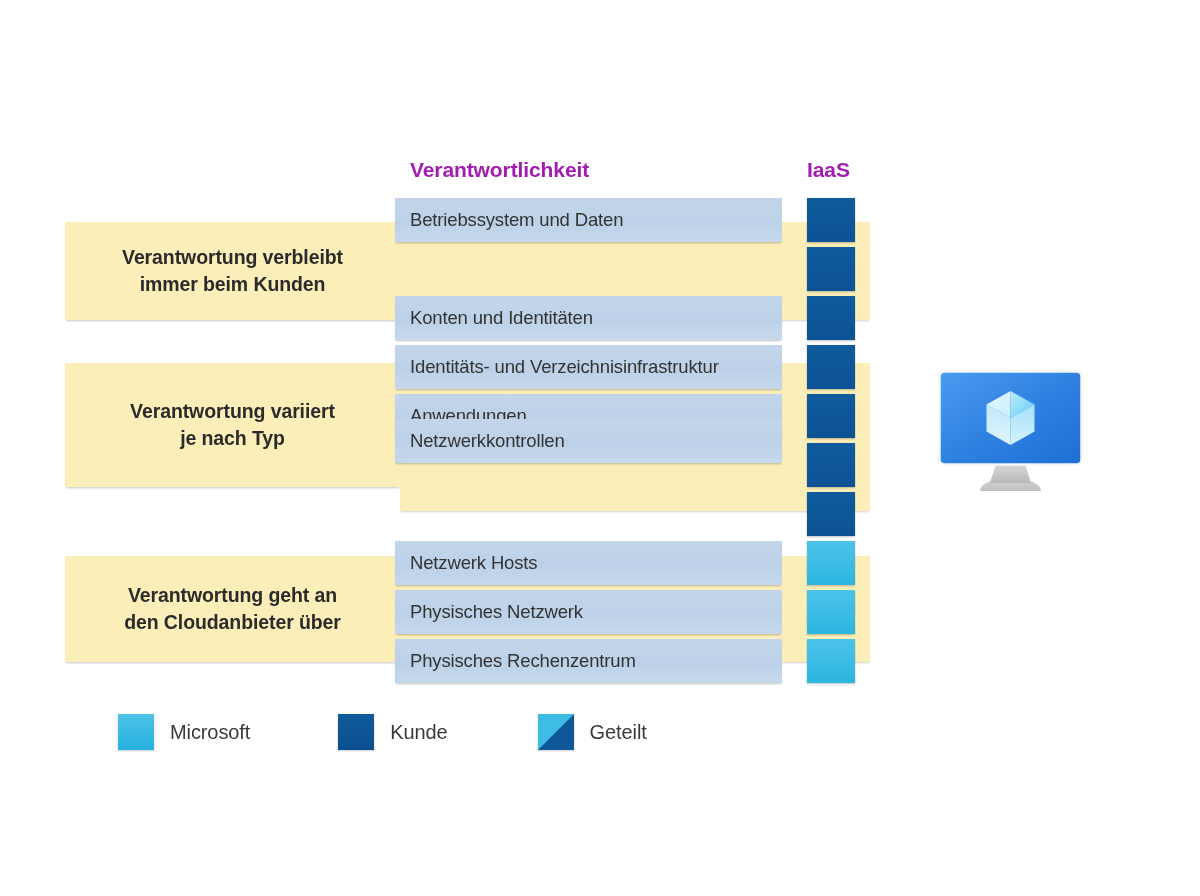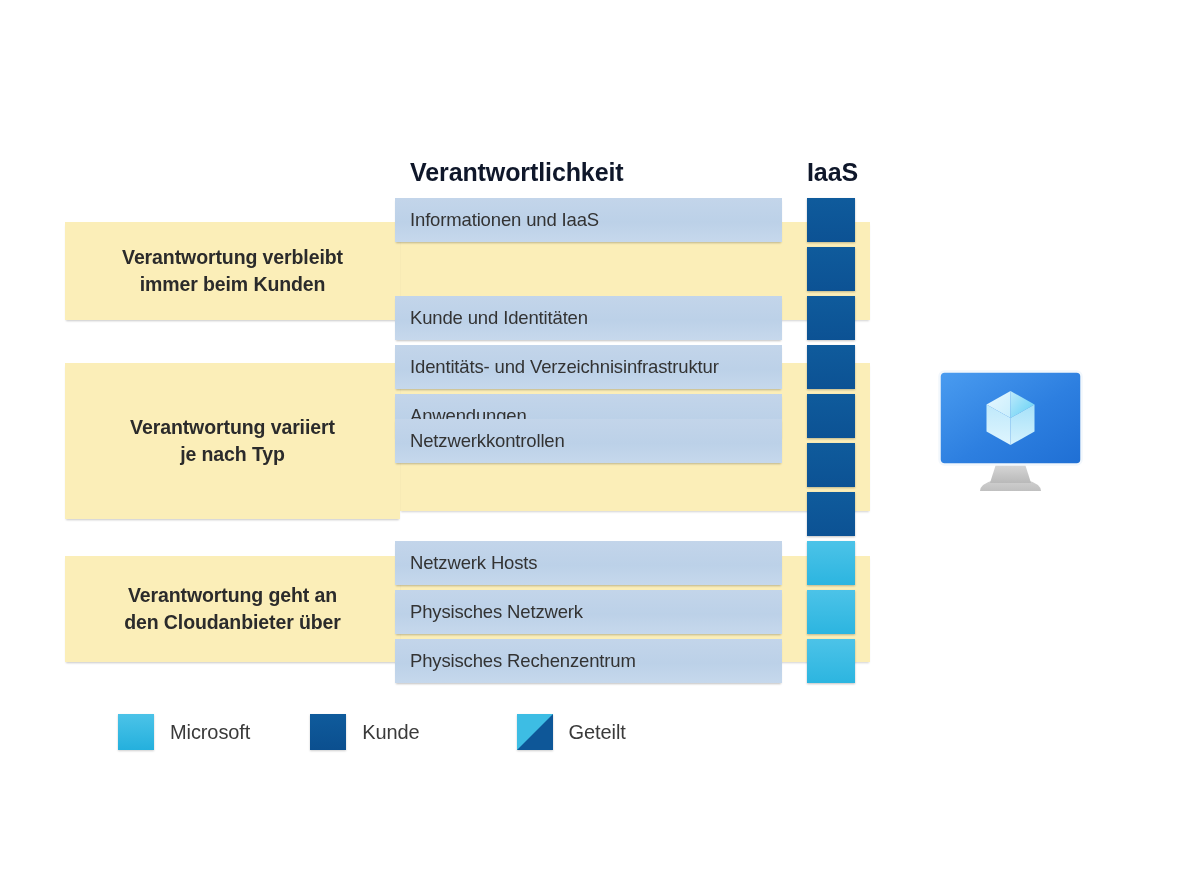--- a/index.html
+++ b/index.html
@@ -39,41 +39,41 @@
   }
   .group-band .group-label {
     font-size: 19.5px;
     font-weight: bold;
     color: #2b2b2b;
     line-height: 1.38;
     white-space: pre-line;
     letter-spacing: -0.1px;
   }
   #band-0 { top: 222px;  height: 98px; }
-  #band-1 { top: 363px;  height: 156px; text-align: center; }
+  #band-1 { top: 363px;  height: 124px; text-align: center; }
   #band-2 { top: 556px;  height: 106px; }
 
   
   .band-ext {
     position: absolute;
     left: 400px;
     width: 470px;
     background: #fbeeb8;
     box-shadow: 0 2px 2px -1px rgba(0,0,0,0.18);
   }
   #band-ext-0 { top: 222px;  height: 98px; }
   #band-ext-1 { top: 363px;  height: 148px; }
   #band-ext-2 { top: 556px;  height: 106px; }
 
   
   .col-header {
     position: absolute;
-    font-size: 25px;
+    font-size: 21px;
     font-weight: bold;
-    color: #0f172a;
+    color: #a21caf;
     letter-spacing: -0.1px;
     text-align: right;
   }
   #header-responsibility { left: 410px; top: 158px; }
   #header-service        { left: 807px; top: 158px; }
 
   
   .row {
     position: absolute;
     left: 395px;
@@ -105,20 +105,21 @@
   .cell.microsoft { background: linear-gradient(180deg, #4cc3e8 0%, #2cb5e0 100%); }
 
   
   #legend {
     position: absolute;
     left: 118px;
     top: 712px;
     height: 40px;
     display: flex;
     align-items: center;
+    gap: 28px;
   }
   .legend-item {
     display: flex;
     align-items: center;
   }
   .legend-swatch {
     width: 36px;
     height: 36px;
     box-shadow: 0 1px 2px rgba(0,0,0,0.2);
     flex: 0 0 auto;
@@ -126,21 +127,21 @@
   .legend-swatch.microsoft { background: linear-gradient(180deg, #4cc3e8 0%, #24b0dd 100%); }
   .legend-swatch.customer  { background: linear-gradient(180deg, #0f5b9c 0%, #0b4f8f 100%); }
   .legend-swatch.shared    { background: linear-gradient(135deg, #3dbde4 0%, #3dbde4 49.5%, #0e5798 50.5%, #0e5798 100%); }
   .legend-text {
     font-size: 20px;
     color: #3a3a3a;
     margin-left: 16px;
     letter-spacing: -0.1px;
   }
   #legend-item-0 { margin-right: 60px; }
-  #legend-item-1 { margin-right: 97px; }
+  #legend-item-1 { margin-right: 62px; }
 
   
   #vm-icon {
     position: absolute;
     left: 938px;
     top: 370px;
     width: 145px;
     height: 128px;
   }
 </style>
@@ -163,24 +164,24 @@
   </div>
   <div class="group-band" id="band-2">
     <span class="group-label">Verantwortung geht an
 den Cloudanbieter über</span>
   </div>
 
   <div class="col-header" id="header-responsibility">Verantwortlichkeit</div>
   <div class="col-header" id="header-service">IaaS</div>
 
   <div class="row" style="top:198px">
-    <span class="row-label">Informationen und IaaS</span>
+    <span class="row-label">Betriebssystem und Daten</span>
   </div>
   <div class="row" style="top:296px">
-    <span class="row-label">Kunde und Identitäten</span>
+    <span class="row-label">Konten und Identitäten</span>
   </div>
   <div class="row" style="top:345px">
     <span class="row-label">Identitäts- und Verzeichnisinfrastruktur</span>
   </div>
   <div class="row" style="top:394px">
     <span class="row-label">Anwendungen</span>
   </div>
   <div class="row" style="top:419px">
     <span class="row-label">Netzwerkkontrollen</span>
   </div>

